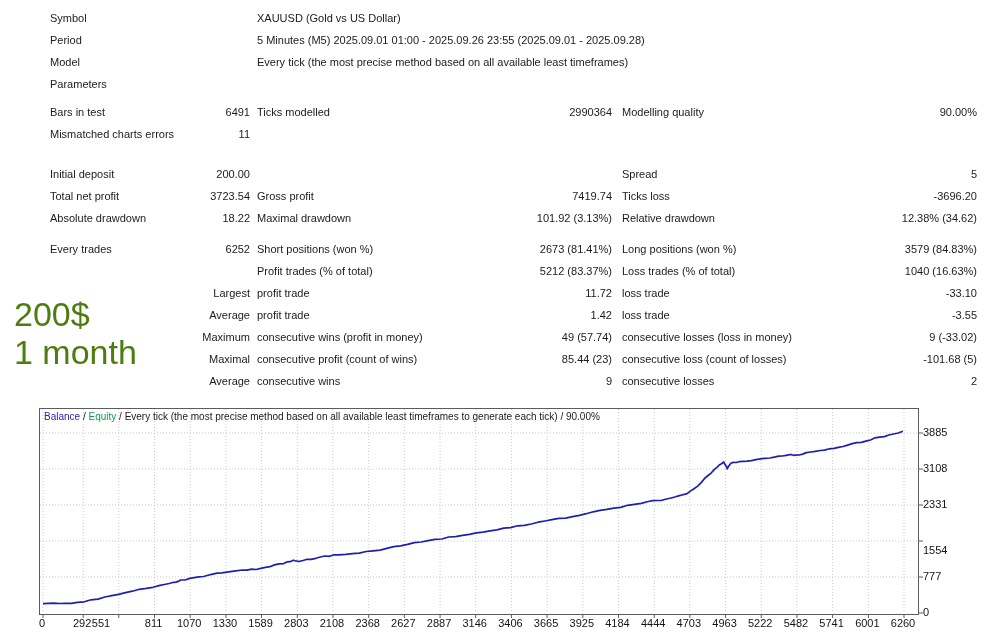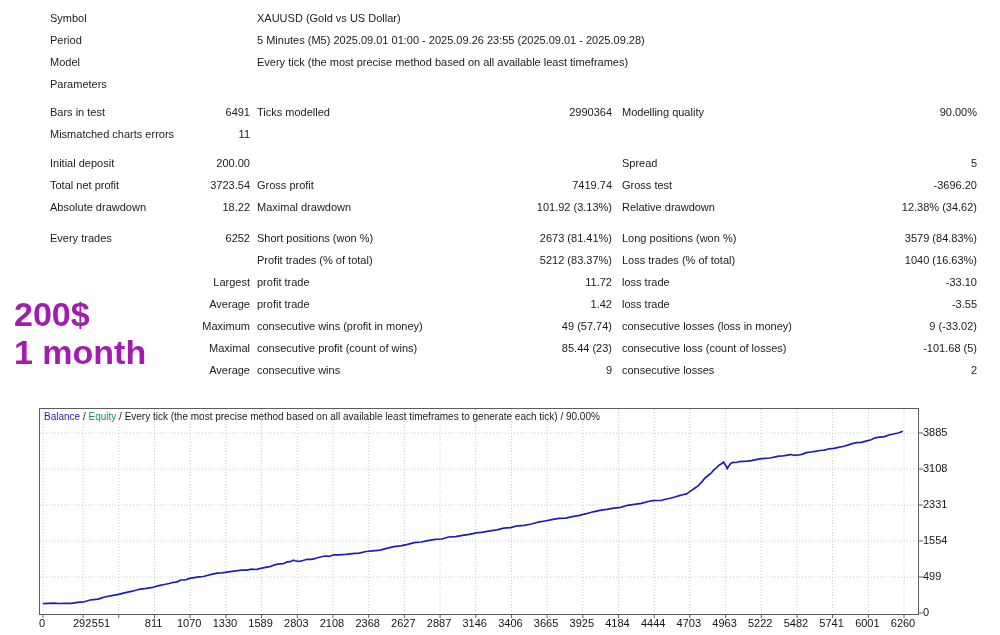--- a/index.html
+++ b/index.html
@@ -88,21 +88,21 @@
       </div>
       <div class="cell c2">
         <span></span>
         <span></span>
       </div>
       <div class="cell c3">
         <span></span>
         <span></span>
       </div>
     </div>
-    <div class="rrow" style="margin-top: 7px;">
+    <div class="rrow" style="margin-top: 18px;">
       <div class="cell c1">
         <span>Initial deposit</span>
         <span>200.00</span>
       </div>
       <div class="cell c2">
         <span></span>
         <span></span>
       </div>
       <div class="cell c3">
         <span>Spread</span>
@@ -112,21 +112,21 @@
     <div class="rrow">
       <div class="cell c1">
         <span>Total net profit</span>
         <span>3723.54</span>
       </div>
       <div class="cell c2">
         <span>Gross profit</span>
         <span>7419.74</span>
       </div>
       <div class="cell c3">
-        <span>Gross test</span>
+        <span>Ticks loss</span>
         <span>-3696.20</span>
       </div>
     </div>
     <div class="rrow">
       <div class="cell c1">
         <span>Absolute drawdown</span>
         <span>18.22</span>
       </div>
       <div class="cell c2">
         <span>Maximal drawdown</span>
@@ -230,21 +230,21 @@
         <span>consecutive wins</span>
         <span>9</span>
       </div>
       <div class="cell c3">
         <span>consecutive losses</span>
         <span>2</span>
       </div>
     </div>
   </div>
 
-<div id="note" style="color: #a21caf; font-weight: bold;">
+<div id="note" style="color: #4d7c0f;">
   <div>200$</div>
   <div>1 month</div>
 </div>
 
 <div id="chartbox">
   <svg id="plot" width="878" height="205">
       <line x1="3" y1="0" x2="3" y2="204" stroke="#c9c9c9" stroke-dasharray="1 2"></line>
       <line x1="3" y1="206" x2="3" y2="209" stroke="#5c5c5c"></line>
       <line x1="43.16166134185303" y1="0" x2="43.16166134185303" y2="204" stroke="#c9c9c9" stroke-dasharray="1 2"></line>
       <line x1="43.16166134185303" y1="206" x2="43.16166134185303" y2="209" stroke="#5c5c5c"></line>
@@ -331,18 +331,18 @@
     <span style="left: 649.85px;">4703</span>
     <span style="left: 685.611px;">4963</span>
     <span style="left: 721.234px;">5222</span>
     <span style="left: 756.994px;">5482</span>
     <span style="left: 792.617px;">5741</span>
     <span style="left: 828.377px;">6001</span>
     <span style="left: 864px;">6260</span>
   </div>
 <div id="ylabels">
     <span style="top: 198px;">0</span>
-    <span style="top: 162px;">499</span>
-    <span style="top: 126px;">1554</span>
+    <span style="top: 162px;">777</span>
+    <span style="top: 136px;">1554</span>
     <span style="top: 90px;">2331</span>
     <span style="top: 54px;">3108</span>
     <span style="top: 18px;">3885</span>
   </div>
 
 </body></html>

